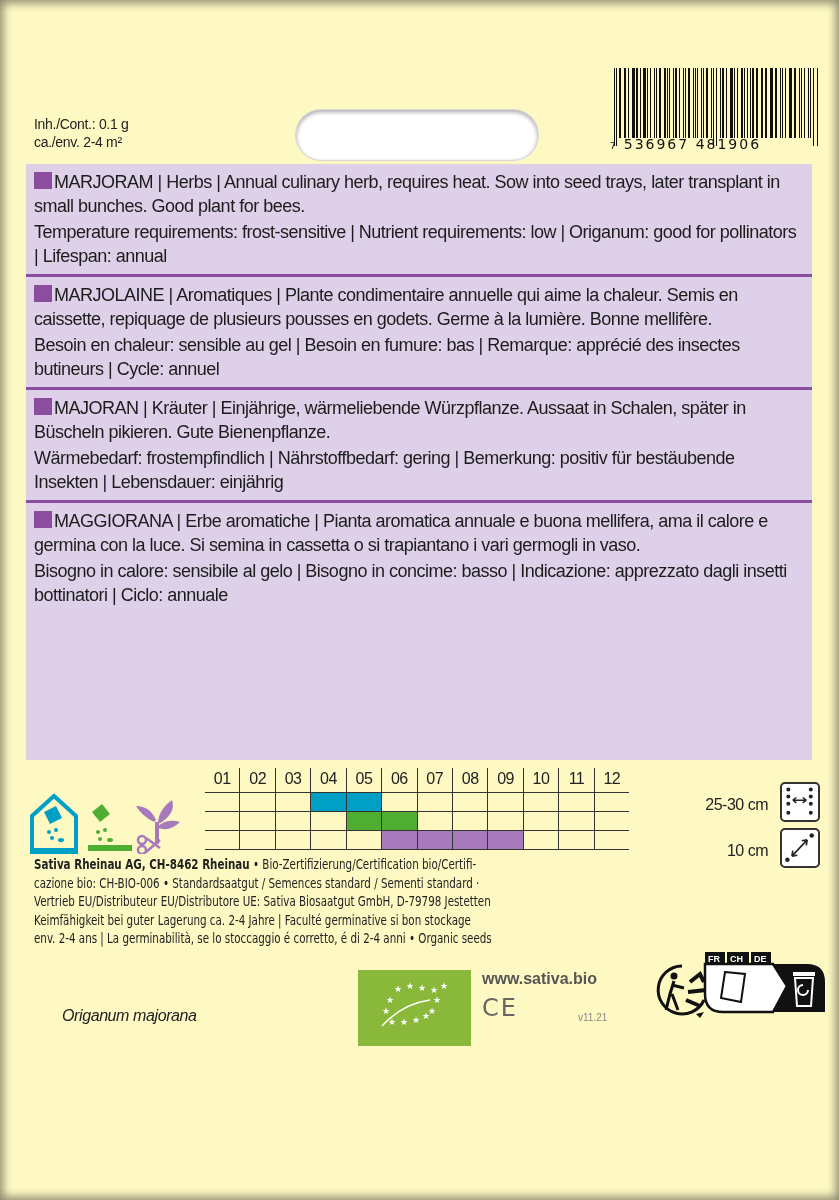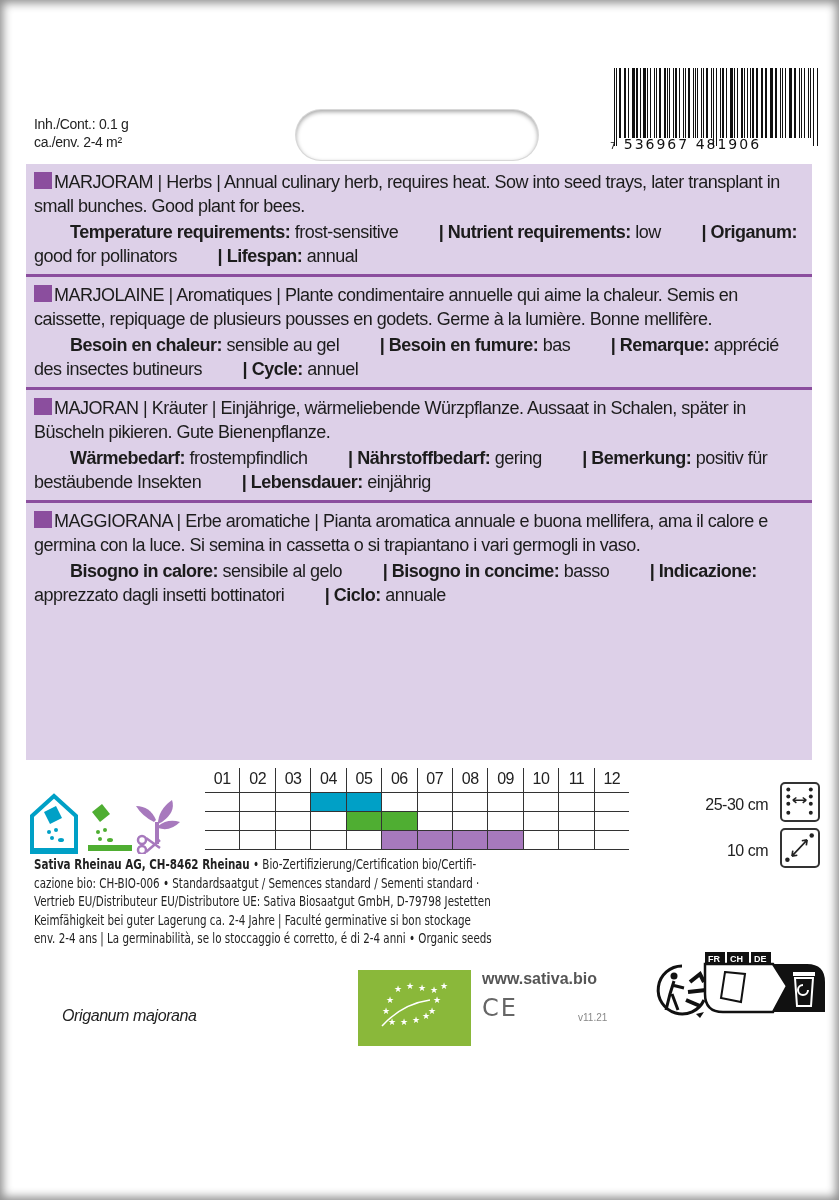--- a/index.html
+++ b/index.html
@@ -4,21 +4,21 @@
 <style>
   html, body { margin: 0; padding: 0; }
   body {
     width: 839px; height: 1200px; overflow: hidden;
     background: #9a9a9a;
     font-family: "Liberation Sans", sans-serif;
     color: #1a1a1a;
   }
   .packet {
     position: absolute; left: 0; top: 0; width: 839px; height: 1200px;
-    background: #ffffff;
+    background: #fef9c3;
     box-shadow: inset 0 0 10px 3px rgba(0,0,0,0.45);
   }
   .cont { position: absolute; left: 34px; top: 115px; font-size: 14px; line-height: 18px; letter-spacing: -0.3px; color: #222; }
   .hang-hole {
     position: absolute; left: 296px; top: 110px; width: 242px; height: 50px;
     border-radius: 25px; background: #fff;
     box-shadow: inset 0 2px 4px rgba(0,0,0,0.35), 0 0 0 1px #d8d8d8;
   }
   .barcode { position: absolute; left: 610px; top: 68px; width: 215px; height: 88px; }
   .barcode .bars { position: absolute; left: 4px; top: 0; height: 70px; width: 205px; display: flex; }
@@ -27,21 +27,21 @@
   .barcode .digits .first { font-size: 9px; margin-right: 6px; }
 
   .info-panel {
     position: absolute; left: 26px; top: 164px; width: 786px; height: 596px;
     background: #ddd0e8;
   }
   .section { padding: 6px 10px 6px 8px; border-bottom: 3px solid #8b4e9e; font-size: 18px; line-height: 24px; letter-spacing: -0.5px; color: #1c1c1c; }
   .section:last-child { border-bottom: none; }
   .section .sq { display: inline-block; width: 18px; height: 17px; background: #8b4e9e; vertical-align: -1px; margin-right: 2px; }
   .section .desc-line { margin-bottom: 2px; }
-  .section b { font-weight: bold; margin-left: 36px; }
+  .section b { font-weight: normal; }
 
   .icons-row { position: absolute; left: 30px; top: 792px; width: 160px; height: 62px; }
   .calendar { position: absolute; left: 205px; top: 768px; width: 424px; height: 84px; }
   .cal-head { display: flex; height: 24px; border-bottom: 1px solid #333; }
   .cal-head div { flex: 1; text-align: center; font-size: 16px; letter-spacing: -0.5px; line-height: 22px; border-left: 1px solid #333; color: #222; }
   .cal-head div:first-child { border-left: none; }
   .cal-row { display: flex; height: 18px; border-bottom: 1px solid #333; }
   .cal-row div { flex: 1; border-left: 1px solid #333; }
   .cal-row div:first-child { border-left: none; }
 

